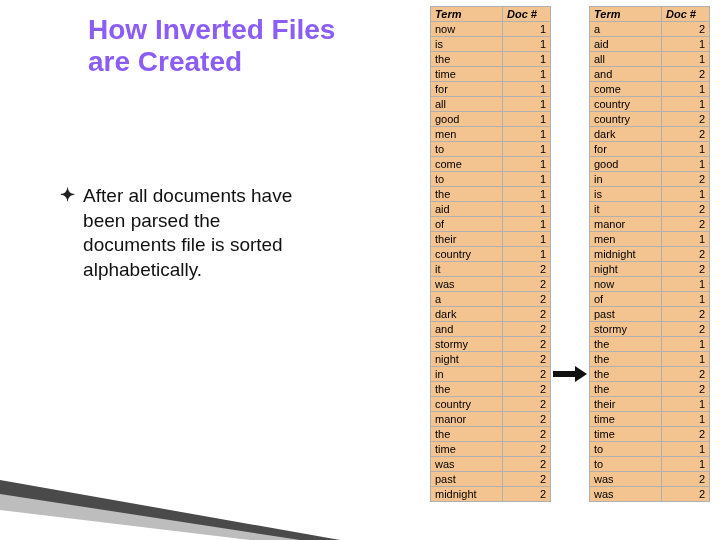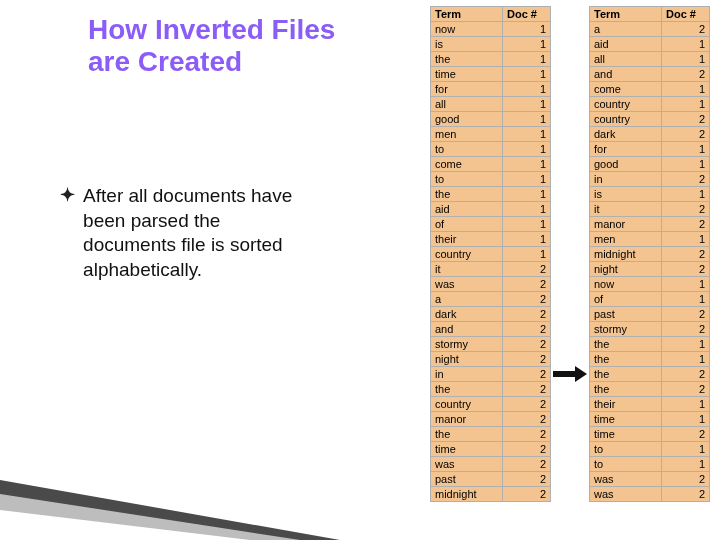--- a/index.html
+++ b/index.html
@@ -62,20 +62,21 @@
     border: 1px solid #b0b0b0;
     padding: 0 4px;
     height: 14px;
     line-height: 14px;
     text-align: left;
   }
   .tbl th {
     background: #f3c390;
     font-weight: bold;
     color: #000;
+    font-style: italic;
   }
   .tbl td {
     color: #000;
   }
   .col-term { width: 72px; }
   .col-doc  { width: 48px; text-align: right; padding-right: 6px; }
   .tbl td.col-doc { text-align: right; }
   .arrow-wrap {
     display: flex;
     align-items: center;

